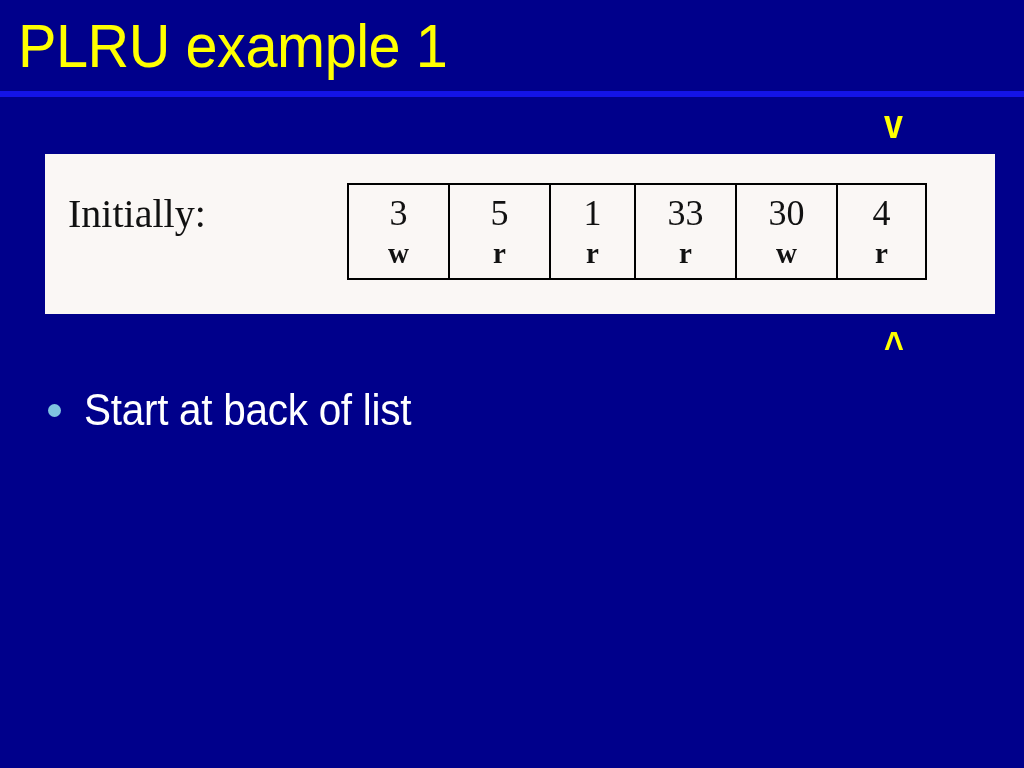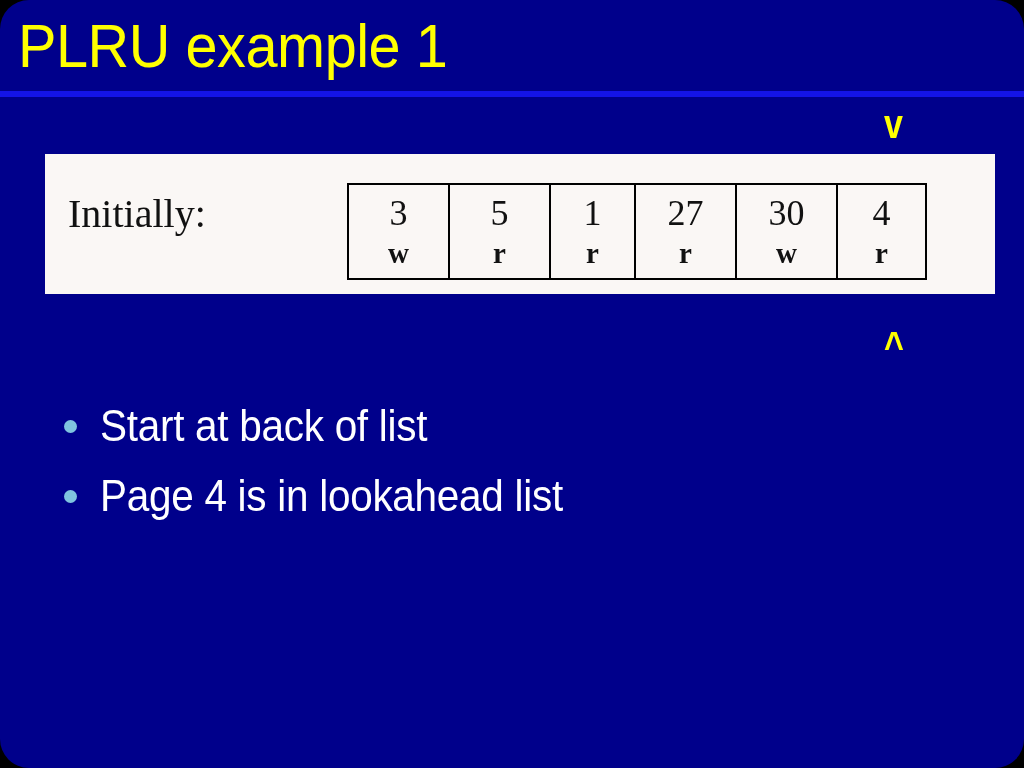--- a/index.html
+++ b/index.html
@@ -9,21 +9,20 @@
   }
   body {
     font-family: "Liberation Sans", sans-serif;
   }
   #slide {
     position: relative;
     width: 1024px;
     height: 768px;
     background: #00008b;
     overflow: hidden;
-    border-radius: 29px;
   }
 
   
   #slide-title {
     position: absolute;
     left: 18px;
     top: 6px;
     width: 900px;
     height: 82px;
     color: #ffff00;
@@ -60,21 +59,21 @@
   }
   #chevron-down { left: 884px; top: 104px; }
   #chevron-up   { left: 884px; top: 326px; }
 
   
   #figure-panel {
     position: absolute;
     left: 45px;
     top: 154px;
     width: 950px;
-    height: 140px;
+    height: 160px;
     background: #faf7f5;
   }
   #figure-label {
     position: absolute;
     left: 23px;
     top: 38px;
     color: #111111;
     font-family: "Liberation Serif", serif;
     font-size: 40px;
     line-height: 44px;
@@ -119,21 +118,21 @@
     font-weight: bold;
   }
 
   
   #bullet-list {
     position: absolute;
     left: 42px;
     top: 378px;
     width: 940px;
     list-style: none;
-    margin: 16px;
+    margin: 0;
     padding: 0;
   }
   #bullet-list li {
     position: relative;
     padding-left: 42px;
     margin: 0 0 7px 0;
     color: #ffffff;
     font-family: "Liberation Sans", sans-serif;
     font-size: 44px;
     line-height: 63px;
@@ -188,21 +187,21 @@
             </div>
           </td>
           <td>
             <div class="cell-inner">
               <span class="cell-page">1</span>
               <span class="cell-mode">r</span>
             </div>
           </td>
           <td>
             <div class="cell-inner">
-              <span class="cell-page">27</span>
+              <span class="cell-page">33</span>
               <span class="cell-mode">r</span>
             </div>
           </td>
           <td>
             <div class="cell-inner">
               <span class="cell-page">30</span>
               <span class="cell-mode">w</span>
             </div>
           </td>
           <td>
@@ -216,19 +215,15 @@
     </table>
   </div>
 
   <div class="chevron" id="chevron-up">^</div>
 
   <ul id="bullet-list">
     <li>
       <span class="bullet-dot"></span>
       <span class="bullet-text">Start at back of list</span>
     </li>
-    <li>
-      <span class="bullet-dot"></span>
-      <span class="bullet-text">Page 4 is in lookahead list</span>
-    </li>
   </ul>
 
 </div>
 
 </body></html>

